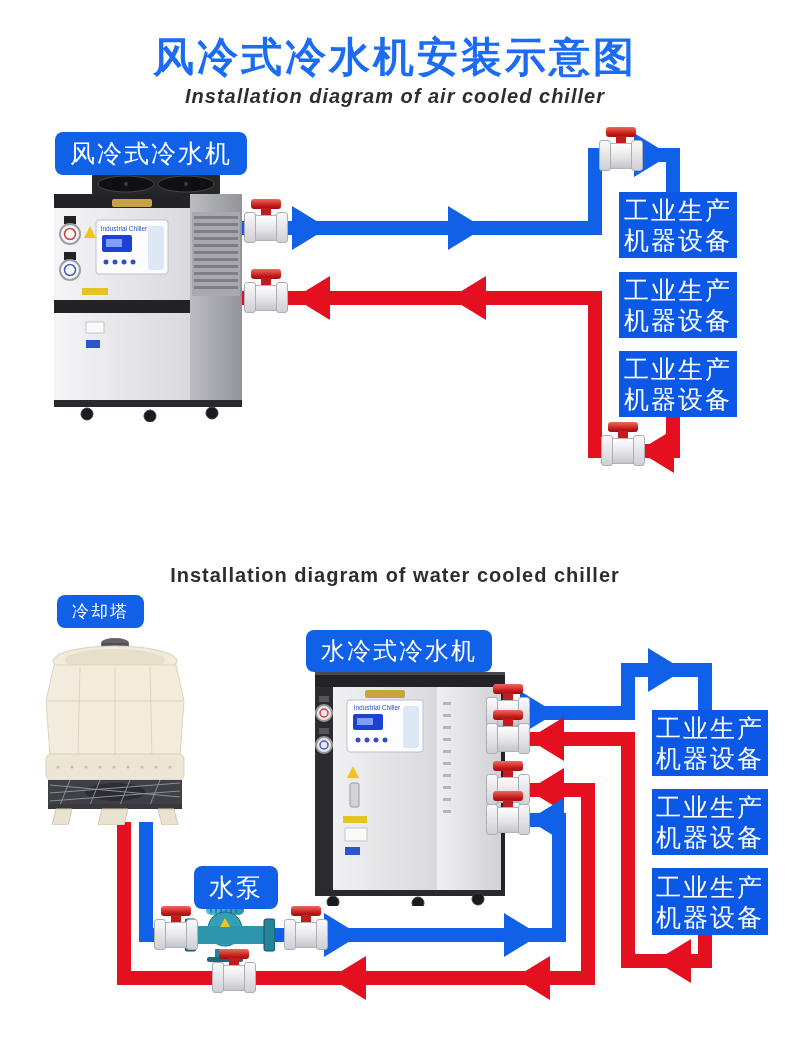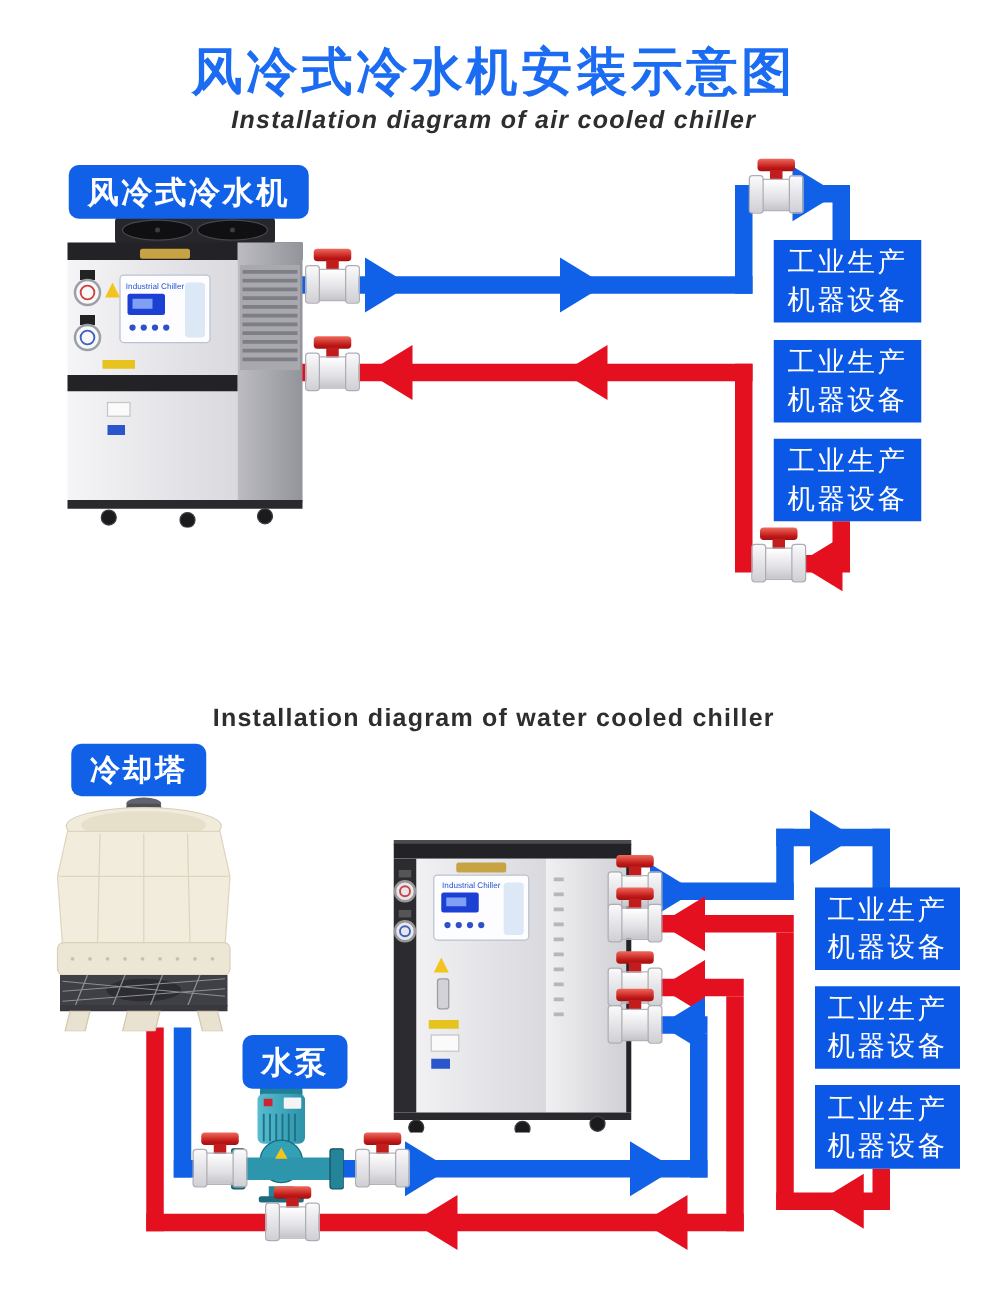--- a/index.html
+++ b/index.html
@@ -3,32 +3,32 @@
 <meta charset="utf-8">
 <style>
   html,body{margin:0;padding:0;background:#ffffff;}
   #stage{position:relative;width:790px;height:1039px;background:#fff;overflow:hidden;
          font-family:"Liberation Sans","DejaVu Sans",sans-serif;}
   .title{position:absolute;left:0;width:790px;text-align:center;color:#1b6cf2;
          font-size:41px;font-weight:700;letter-spacing:3px;}
   .subtitle{position:absolute;left:0;width:790px;text-align:center;color:#2e2e2e;
          font-size:20px;font-weight:600;letter-spacing:1px;}
   .chip{position:absolute;background:#1161e8;color:#fff;border-radius:8px;
-        padding:5px 15px;font-size:25px;font-weight:700;letter-spacing:2px;z-index:7;}
+        padding:5px 15px;font-size:25px;font-weight:400;letter-spacing:2px;z-index:7;}
   .p{position:absolute;z-index:3;}
   .blu{background:#1161e8;}
   .red{background:#e40f1f;}
   .ar{position:absolute;width:0;height:0;border-top:22px solid transparent;
       border-bottom:22px solid transparent;z-index:4;}
   .arR{border-left:36px solid;}
   .arL{border-right:36px solid;}
   .arR.bluA{border-left-color:#1161e8;} .arL.bluA{border-right-color:#1161e8;} .arL.redA{border-right-color:#e40f1f;}
   .ebox{position:absolute;background:#0b58e6;color:#fff;z-index:4;display:flex;
         flex-direction:column;justify-content:center;align-items:center;
-        font-size:22px;line-height:30px;letter-spacing:2px;font-weight:500;}
+        font-size:25px;line-height:30px;letter-spacing:2px;font-weight:500;}
   .vv{position:absolute;width:44px;height:42px;z-index:6;}
   .vv .cap{position:absolute;left:7px;top:0;width:30px;height:10px;border-radius:3px;
            background:linear-gradient(#ef6a5c,#c01818 70%,#a01010);}
   .vv .stem{position:absolute;left:17px;top:9px;width:10px;height:9px;background:#c21c1c;}
   .vv .bod{position:absolute;left:2px;top:16px;width:40px;height:26px;border-radius:6px;
            background:linear-gradient(#ffffff,#e2e2e6 60%,#c4c4ca);border:1px solid #b3b3b9;box-sizing:border-box;}
   .vv .nl,.vv .nr{position:absolute;top:13px;width:12px;height:31px;border-radius:3px;
            background:linear-gradient(#fafafc,#cfcfd5);border:1px solid #adadb4;box-sizing:border-box;}
   .vv .nl{left:0;} .vv .nr{right:0;}
   .img{position:absolute;z-index:5;}
@@ -170,22 +170,23 @@
     </div>
   <div class="vv" style="left:601px;top:422px;">
       <div class="cap"></div>
       <div class="stem"></div>
       <div class="bod"></div>
       <div class="nl"></div>
       <div class="nr"></div>
     </div>
 
   <div class="subtitle" style="top:564px;">Installation diagram of water cooled chiller</div>
-  <div class="chip" style="left:57px;top:595px;font-size:24px;">冷却塔</div>
-  <div class="chip" style="left:194px;top:828px;text-align:center;">水泵</div>
+  <div class="chip" style="left:57px;top:595px;font-size:17px;">冷却塔</div>
+  <div class="chip" style="left:306px;top:630px;font-size:24px;">水冷式冷水机</div>
+  <div class="chip" style="left:194px;top:866px;text-align:center;">水泵</div>
 
   <div class="p blu" style="left:500px;top:706px;width:135px;height:14px;"></div>
   <div class="p blu" style="left:621px;top:663px;width:14px;height:57px;"></div>
   <div class="p blu" style="left:621px;top:663px;width:91px;height:14px;"></div>
   <div class="p blu" style="left:698px;top:663px;width:14px;height:49px;"></div>
 
   <div class="p red" style="left:500px;top:732px;width:135px;height:14px;"></div>
   <div class="p red" style="left:621px;top:746px;width:14px;height:222px;"></div>
   <div class="p red" style="left:621px;top:954px;width:91px;height:14px;"></div>
   <div class="p red" style="left:698px;top:935px;width:14px;height:33px;"></div>

